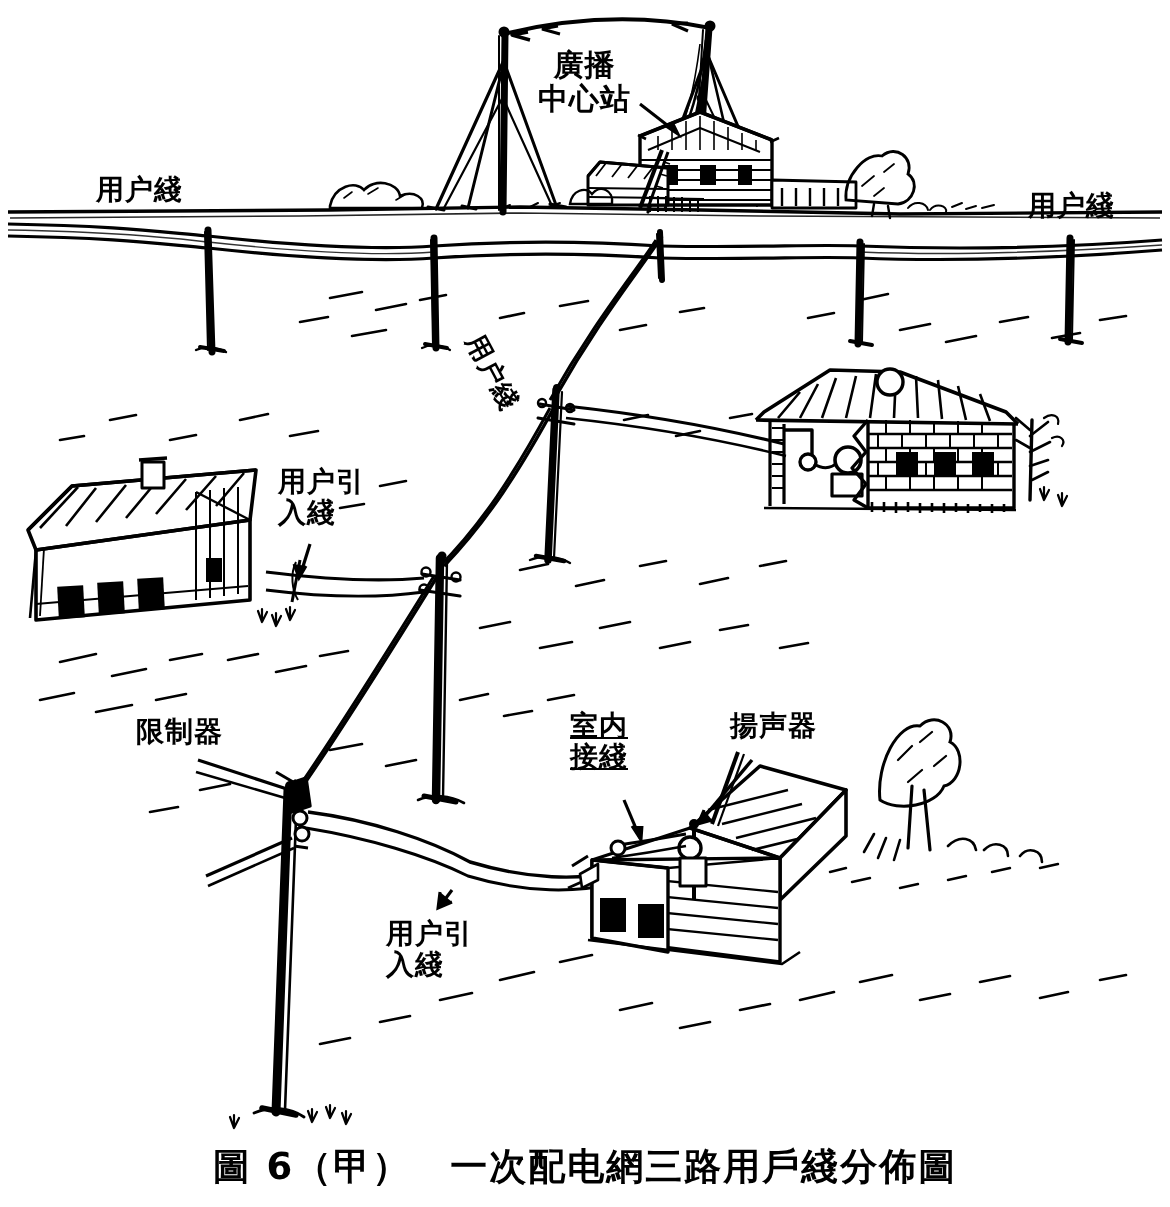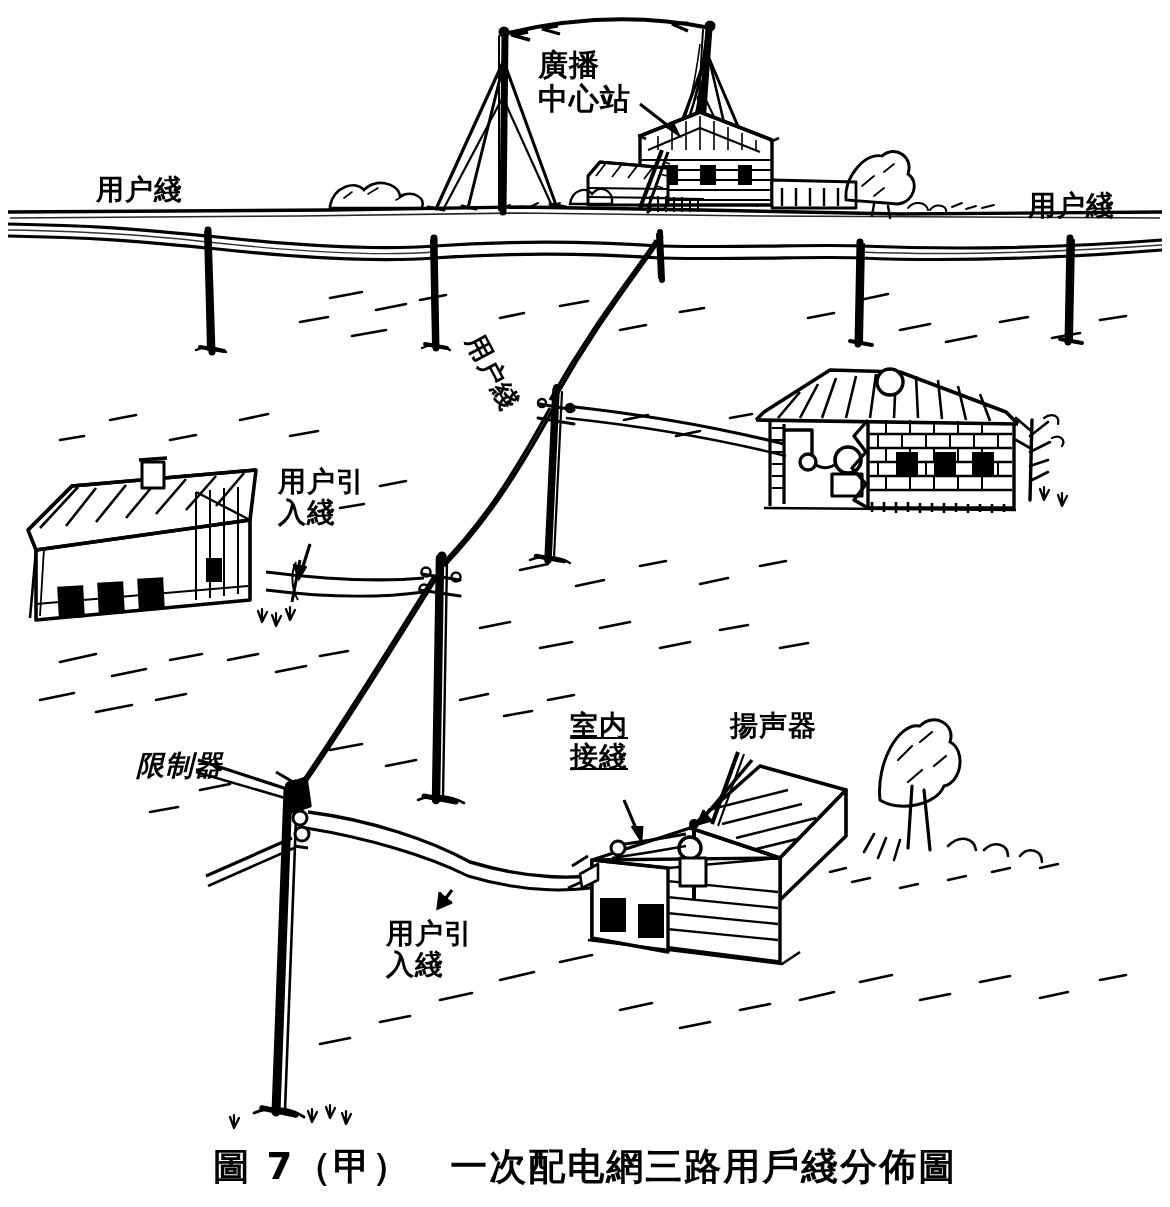--- a/index.html
+++ b/index.html
@@ -31,21 +31,21 @@
     color: #000000;
     font-family: "DejaVu Sans", "Liberation Sans", sans-serif;
     font-weight: 700;
     line-height: 1.12;
     white-space: pre;
     letter-spacing: 1px;
     -webkit-font-smoothing: none;
   }
   .lbl-28 { font-size: 28px; }
   .lbl-26 { font-size: 26px; }
-  .lbl-30 { font-size: 30px; }
+  .lbl-30 { font-size: 30px; text-align: center; }
   #caption {
     position: absolute;
     left: 0;
     top: 1142px;
     width: 1170px;
     text-align: center;
     font-family: "DejaVu Sans", "Liberation Sans", sans-serif;
     font-weight: 700;
     font-size: 37px;
     letter-spacing: 2px;
@@ -443,25 +443,25 @@
 
   <div class="lbl lbl-28" style="left:96px; top:174px;">用户綫</div>
 
   <div class="lbl lbl-28" style="left:1028px; top:190px;">用户綫</div>
 
   <div class="lbl lbl-26 rot" style="left:486px; top:330px; transform: rotate(62deg);">用户綫</div>
 
   <div class="lbl lbl-28" style="left:278px; top:466px;">用户引
 入綫</div>
 
-  <div class="lbl lbl-28" style="left:136px; top:750px;font-style:italic;">限制器</div>
+  <div class="lbl lbl-28" style="left:136px; top:716px;">限制器</div>
 
   <div class="lbl lbl-28" style="left:570px; top:710px;text-decoration:underline;">室内
 接綫</div>
 
   <div class="lbl lbl-28" style="left:722px; top:710px;margin-left:8px;">揚声器</div>
 
   <div class="lbl lbl-28" style="left:386px; top:918px;">用户引
 入綫</div>
 
-  <div id="caption">圖 7（甲）　一次配电網三路用戶綫分佈圖</div>
+  <div id="caption">圖 6（甲）　一次配电網三路用戶綫分佈圖</div>
 
 </div>
 
 </body></html>

